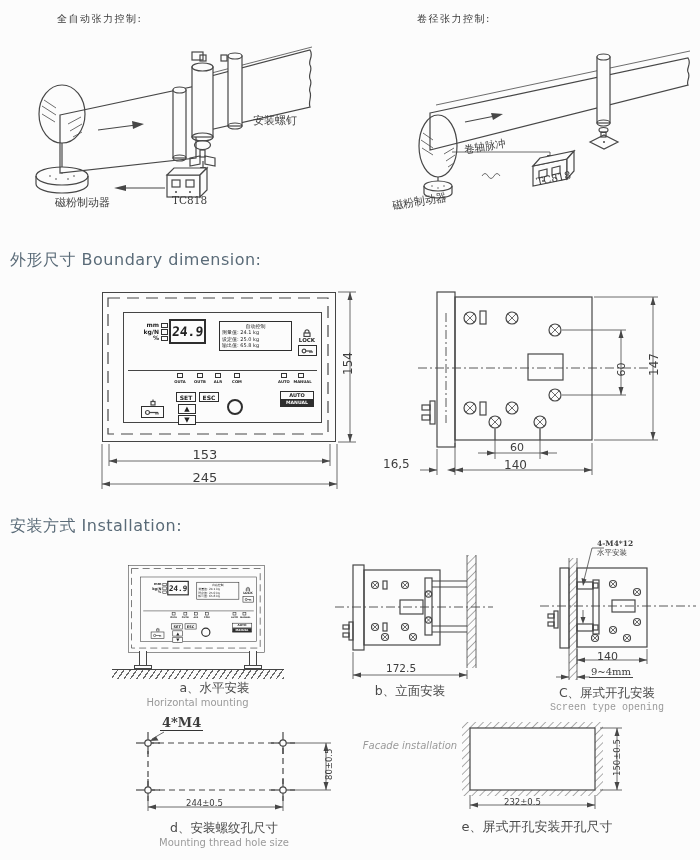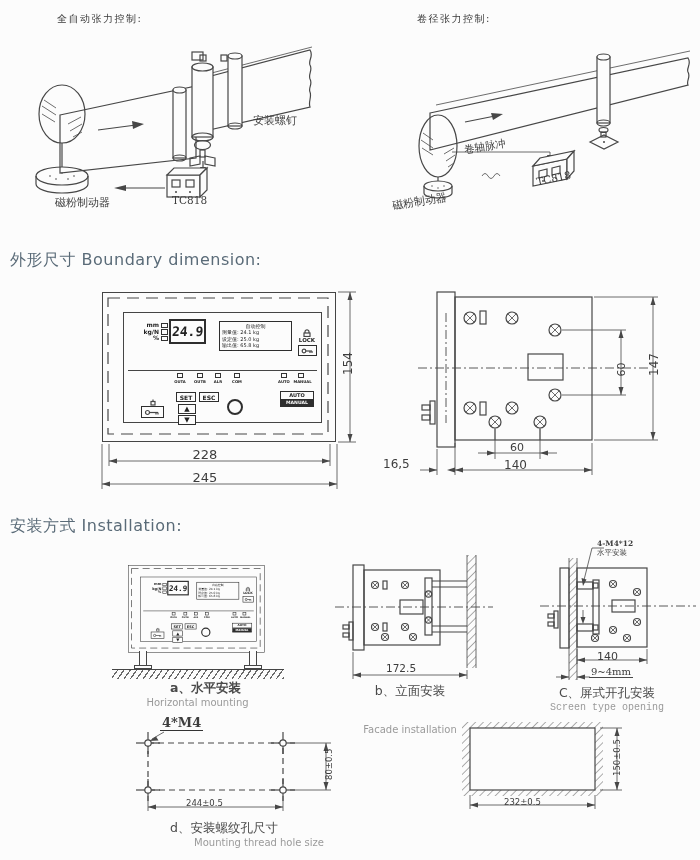--- a/index.html
+++ b/index.html
@@ -305,21 +305,21 @@
   <line x1="235" y1="159" x2="235" y2="181" class="thin"></line>
   <line x1="14" y1="176" x2="235" y2="176" class="thin"></line>
   <polygon class="f" points="14,176 22,173.5 22,178.5"></polygon>
       <polygon class="f" points="235,176 227,173.5 227,178.5"></polygon>
   <line x1="7" y1="159" x2="7" y2="204" class="thin"></line>
   <line x1="242" y1="159" x2="242" y2="204" class="thin"></line>
   <line x1="7" y1="199" x2="242" y2="199" class="thin"></line>
   <polygon class="f" points="7,199 15,196.5 15,201.5"></polygon>
       <polygon class="f" points="242,199 234,196.5 234,201.5"></polygon>
 </svg>
-<div class="dim" style="left:180px;top:447px;width:50px;text-align:center;font-size:13px;">228</div>
+<div class="dim" style="left:180px;top:447px;width:50px;text-align:center;font-size:13px;">153</div>
 <div class="dim" style="left:180px;top:470px;width:50px;text-align:center;font-size:13px;">245</div>
 <div class="dim rot" style="left:336px;top:356px;width:24px;">154</div>
 
 <svg class="art abs" style="left:410px;top:283px;" width="270" height="215" viewBox="0 0 270 215">
   <g>
         <rect x="27" y="9" width="18" height="155"></rect>
         <line x1="36" y1="30" x2="36" y2="140" class="dd"></line>
       </g>
   <g>
         <rect x="45" y="14" width="137" height="143"></rect>
@@ -513,21 +513,21 @@
             </div>
       </div>
     </div>
   </div>
 </div>
 <div class="legpiece" style="left:139px;top:651px;width:8px;height:16px;border-top:none;"></div>
 <div class="legpiece" style="left:249px;top:651px;width:8px;height:16px;border-top:none;"></div>
 <div class="legpiece" style="left:134px;top:665px;width:18px;height:4px;"></div>
 <div class="legpiece" style="left:244px;top:665px;width:18px;height:4px;"></div>
 <div class="ground" style="left:112px;top:669px;width:172px;height:9px;"></div>
-<div class="cap-cn" style="left:138px;top:680px;width:135px;font-weight:bold;">a、水平安装</div>
+<div class="cap-cn" style="left:147px;top:680px;width:135px;">a、水平安装</div>
 <div class="cap-en" style="left:130px;top:697px;width:135px;">Horizontal mounting</div>
 
 <svg class="art abs" style="left:335px;top:548px;" width="165" height="140" viewBox="0 0 165 140">
   <rect x="132" y="7" width="9" height="113" class="htc"></rect>
   <line x1="132" y1="7" x2="132" y2="120" class="thin"></line>
       <line x1="141" y1="7" x2="141" y2="120" class="thin"></line>
   <rect x="18" y="17" width="11" height="85"></rect>
   <rect x="29" y="22" width="76" height="75"></rect>
   <line x1="0" y1="59" x2="158" y2="59" class="dd"></line>
   <g>
@@ -590,21 +590,21 @@
   <g>
     <line x1="18" y1="104" x2="18" y2="131" class="thin"></line>
         <line x1="132" y1="122" x2="132" y2="131" class="thin"></line>
     <line x1="18" y1="127" x2="132" y2="127" class="thin"></line>
     <polygon class="f" points="18,127 26,124.5 26,129.5"></polygon>
         <polygon class="f" points="132,127 124,124.5 124,129.5"></polygon>
   </g>
 </svg>
 <div class="dim" style="left:386px;top:662px;font-size:10.5px;">172.5</div>
 <div class="cap-cn" style="left:345px;top:683px;width:130px;">b、立面安装</div>
-<div class="cap-en" style="left:345px;top:724px;width:130px;">Facade installation</div>
+<div class="cap-en" style="left:345px;top:740px;width:130px;font-style:italic;">Facade installation</div>
 
 <svg class="art abs" style="left:538px;top:538px;" width="162" height="152" viewBox="0 0 162 152">
   <rect x="31" y="20" width="8" height="122" class="htc"></rect>
   <line x1="31" y1="20" x2="31" y2="142" class="thin"></line>
       <line x1="39" y1="20" x2="39" y2="142" class="thin"></line>
   <rect x="22" y="30" width="9" height="80"></rect>
   <rect x="39" y="30" width="70" height="79"></rect>
   <line x1="2" y1="68" x2="158" y2="68" class="dd"></line>
   <g>
     <rect x="55" y="42" width="6" height="54"></rect>
@@ -712,21 +712,21 @@
         <line x1="183" y1="78" x2="183" y2="93" class="thin"></line>
     <line x1="48" y1="89" x2="183" y2="89" class="thin"></line>
     <polygon class="f" points="48,89 56,86.5 56,91.5"></polygon>
         <polygon class="f" points="183,89 175,86.5 175,91.5"></polygon>
   </g>
 </svg>
 <div class="dim lbl-serif" style="left:160px;top:715px;font-size:13px;font-weight:bold;border-bottom:1.3px solid #333;padding:0 2px;">4*M4</div>
 <div class="dim dim-s" style="left:186px;top:798px;">244±0.5</div>
 <div class="dim dim-s rot" style="left:312px;top:758px;width:34px;">80±0.5</div>
 <div class="cap-cn" style="left:124px;top:820px;width:200px;">d、安装螺纹孔尺寸</div>
-<div class="cap-en" style="left:124px;top:837px;width:200px;text-align:right;">Mounting thread hole size</div>
+<div class="cap-en" style="left:124px;top:837px;width:200px;">Mounting thread hole size</div>
 
 <svg class="art abs" style="left:450px;top:716px;" width="210" height="98" viewBox="0 0 210 98">
   <path d="M12,6 H153 V80 H12 Z M20,12 H145 V74 H20 Z" fill-rule="evenodd" class="htc"></path>
   <rect x="20" y="12" width="125" height="62"></rect>
   <g>
     <line x1="150" y1="12" x2="172" y2="12" class="thin"></line>
         <line x1="150" y1="74" x2="172" y2="74" class="thin"></line>
     <line x1="167" y1="12" x2="167" y2="74" class="thin"></line>
     <polygon class="f" points="167,12 164.5,20 169.5,20"></polygon>
         <polygon class="f" points="167,74 164.5,66 169.5,66"></polygon>
@@ -734,14 +734,15 @@
   <g>
     <line x1="20" y1="79" x2="20" y2="93" class="thin"></line>
         <line x1="145" y1="79" x2="145" y2="93" class="thin"></line>
     <line x1="20" y1="89" x2="145" y2="89" class="thin"></line>
     <polygon class="f" points="20,89 28,86.5 28,91.5"></polygon>
         <polygon class="f" points="145,89 137,86.5 137,91.5"></polygon>
   </g>
 </svg>
 <div class="dim dim-s" style="left:504px;top:797px;">232±0.5</div>
 <div class="dim dim-s rot" style="left:600px;top:754px;width:34px;">150±0.5</div>
+<div class="cap-cn" style="left:417px;top:818px;width:240px;font-size:13px;">e、屏式开孔安装开孔尺寸</div>
 
 </div>
 
 </body></html>

